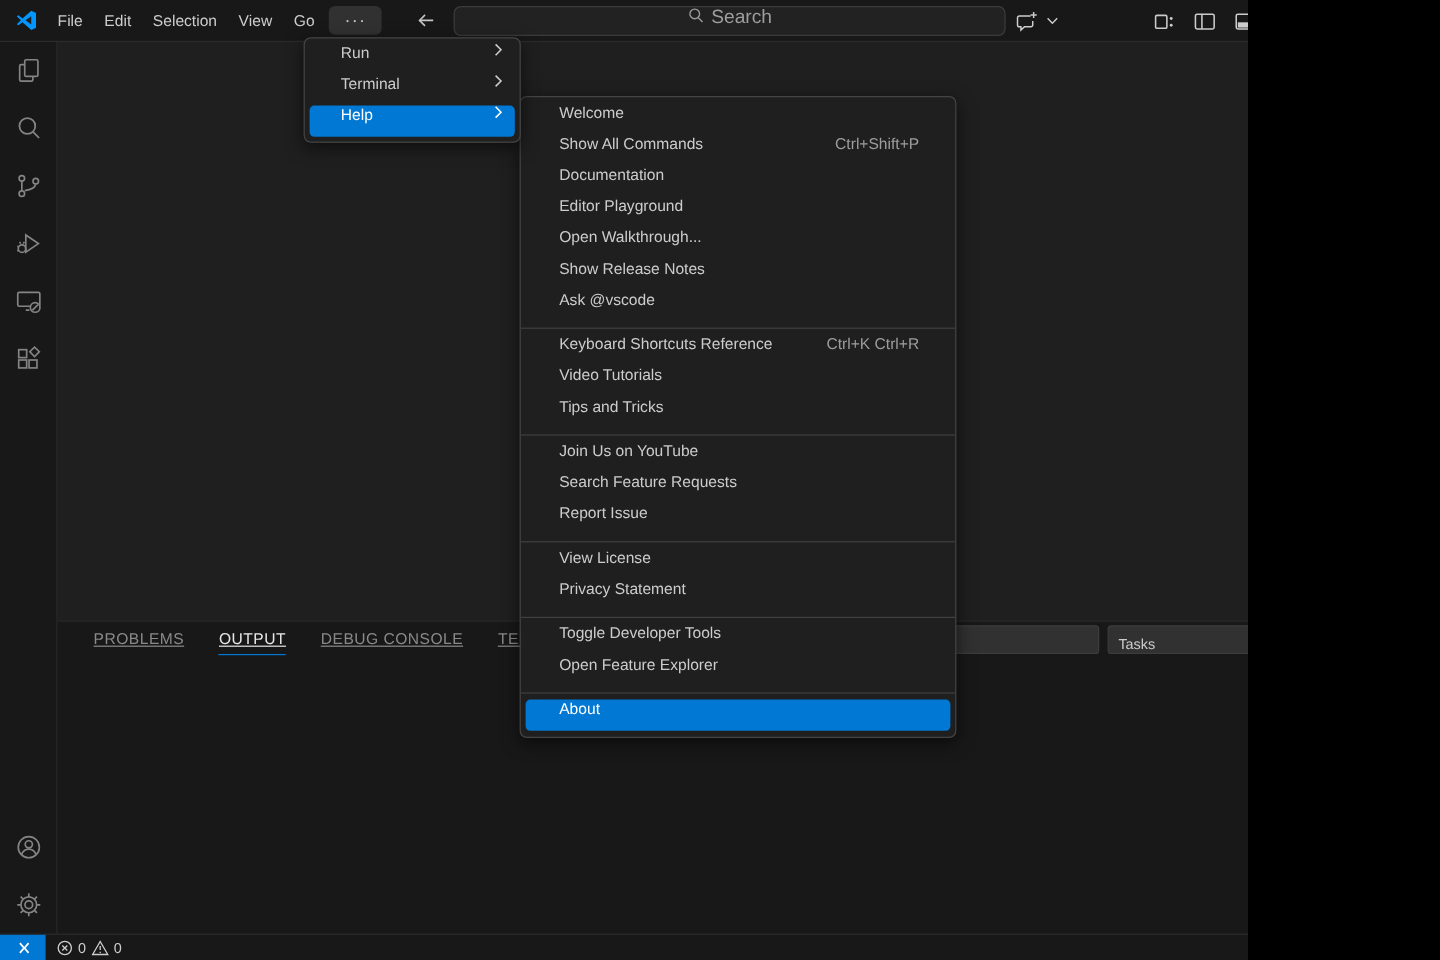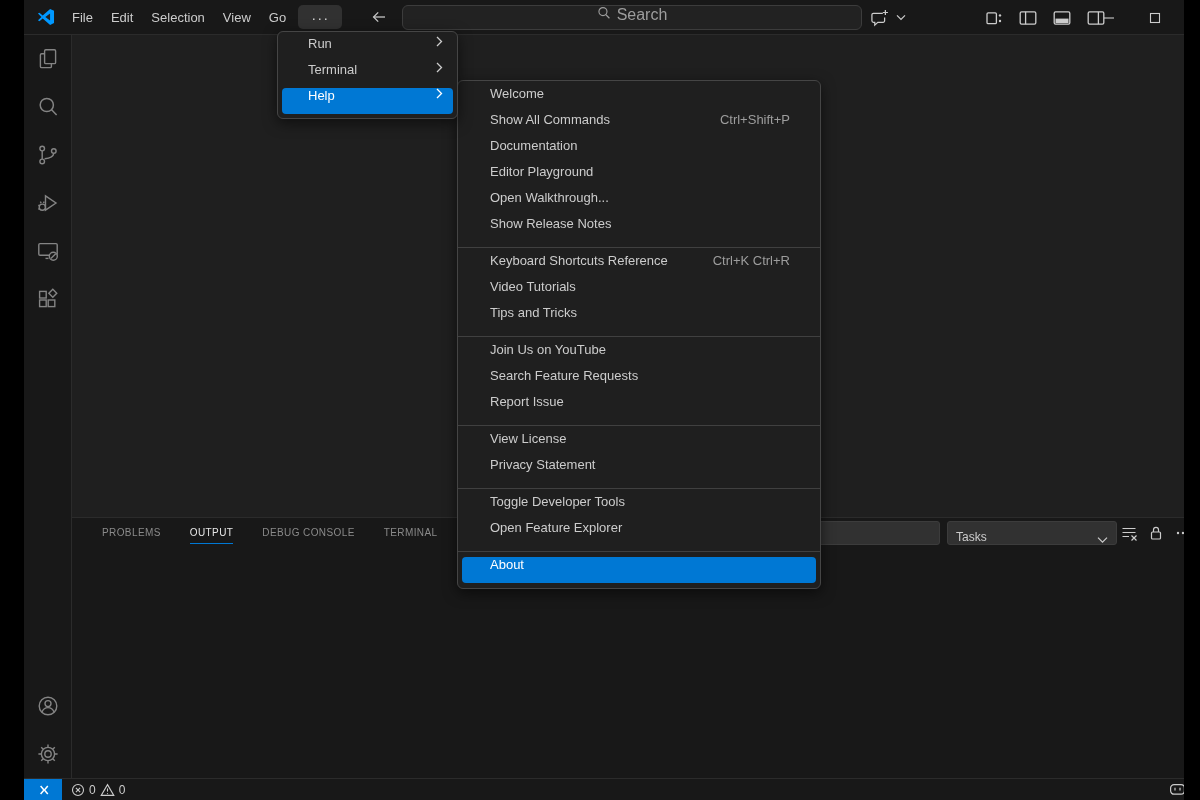--- a/index.html
+++ b/index.html
@@ -2,21 +2,21 @@
 <html style="--bg: #181818; --editor: #1f1f1f; --border: #2b2b2b; --menu-bg: #1f1f1f; --menu-border: #454545; --accent: #0078d4; --fg: #cccccc; --dim: #9d9d9d; --tab: #8a8a8a; --input: #313131; --input-border: #3c3c3c; --icon: #848484;"><head>
 <meta charset="utf-8">
 <style>
   :root{
     --bg:#181818; --editor:#1f1f1f; --border:#2b2b2b; --menu-bg:#1f1f1f;
     --menu-border:#454545; --accent:#0078d4; --fg:#cccccc; --dim:#9d9d9d;
     --tab:#8a8a8a; --input:#313131; --input-border:#3c3c3c; --icon:#848484;
   }
   *{margin:0;padding:0;box-sizing:border-box;font-family:"Liberation Sans",sans-serif;}
   body{background:#000;}
-  #app{position:relative;width:1160px;height:800px;background:var(--editor);overflow:hidden;margin-left:24px;}
+  #app{position:relative;width:1040px;height:800px;background:var(--editor);overflow:hidden;}
 
   
   .titlebar{position:absolute;left:0;top:0;width:1200px;height:35px;background:var(--bg);
     border-bottom:1px solid var(--border);display:flex;align-items:center;color:var(--fg);font-size:13px;}
   .logo{margin-left:13px;margin-right:8px;display:flex;align-items:center;}
   .menu-strip{display:flex;align-items:center;height:100%;}
   .tmenu{padding:0 9px;height:24px;display:flex;align-items:center;border-radius:5px;cursor:default;}
   .overflow-btn{margin-left:3px;padding:0 13px;height:24px;display:flex;align-items:center;
     background:var(--input);border-radius:5px;font-size:15px;letter-spacing:1px;color:var(--fg);}
   .nav-arrows{display:flex;align-items:center;gap:16px;margin-left:28px;}
@@ -35,21 +35,21 @@
     border-right:1px solid var(--border);display:flex;flex-direction:column;}
   .abar-top{display:flex;flex-direction:column;}
   .abar-bottom{margin-top:auto;display:flex;flex-direction:column;}
   .aicon{width:47px;height:48px;display:flex;align-items:center;justify-content:center;}
 
   
   .panel{position:absolute;left:48px;top:517px;width:1152px;height:261px;background:var(--bg);
     border-top:1px solid var(--border);}
   .panel-bar{position:relative;height:29px;display:flex;align-items:center;}
   .ptabs{display:flex;align-items:center;margin-left:20px;gap:9px;}
-  .ptab{padding:0 10px;font-size:10px;letter-spacing:.4px;color:var(--tab);height:28px;display:flex;align-items:center;}
+  .ptab{padding:0 10px;font-size:13px;letter-spacing:.4px;color:var(--tab);height:28px;display:flex;align-items:flex-start;text-decoration:underline;}
   .ptab span{padding:6px 0 5px 0;border-bottom:1.5px solid transparent;}
   .ptab.selected{color:#e7e7e7;}
   .ptab.selected span{border-bottom-color:var(--accent);}
   .filter-input{position:absolute;left:672px;top:3px;width:196px;height:24px;background:var(--input);
     border:1px solid var(--input-border);border-radius:3px;}
   .tasks-select{position:absolute;left:875px;top:3px;width:170px;height:24px;background:var(--input);
     border:1px solid var(--input-border);border-radius:3px;display:flex;align-items:flex-end;
     color:var(--fg);font-size:12px;padding:0 8px;}
   .tasks-select .tlabel{flex:1;}
   .panel-actions{position:absolute;left:1046px;top:0;height:29px;display:flex;align-items:center;gap:5px;}
@@ -459,20 +459,24 @@
         <span class="mshortcut"></span>
       </div>
       <div class="mitem">
         <span class="mlabel">Open Walkthrough...</span>
         <span class="mshortcut"></span>
       </div>
       <div class="mitem">
         <span class="mlabel">Show Release Notes</span>
         <span class="mshortcut"></span>
       </div>
+      <div class="mitem">
+        <span class="mlabel">Ask @vscode</span>
+        <span class="mshortcut"></span>
+      </div>
       <div class="menu-sep"></div>
       <div class="mitem">
         <span class="mlabel">Keyboard Shortcuts Reference</span>
         <span class="mshortcut">Ctrl+K Ctrl+R</span>
       </div>
       <div class="mitem">
         <span class="mlabel">Video Tutorials</span>
         <span class="mshortcut"></span>
       </div>
       <div class="mitem">

